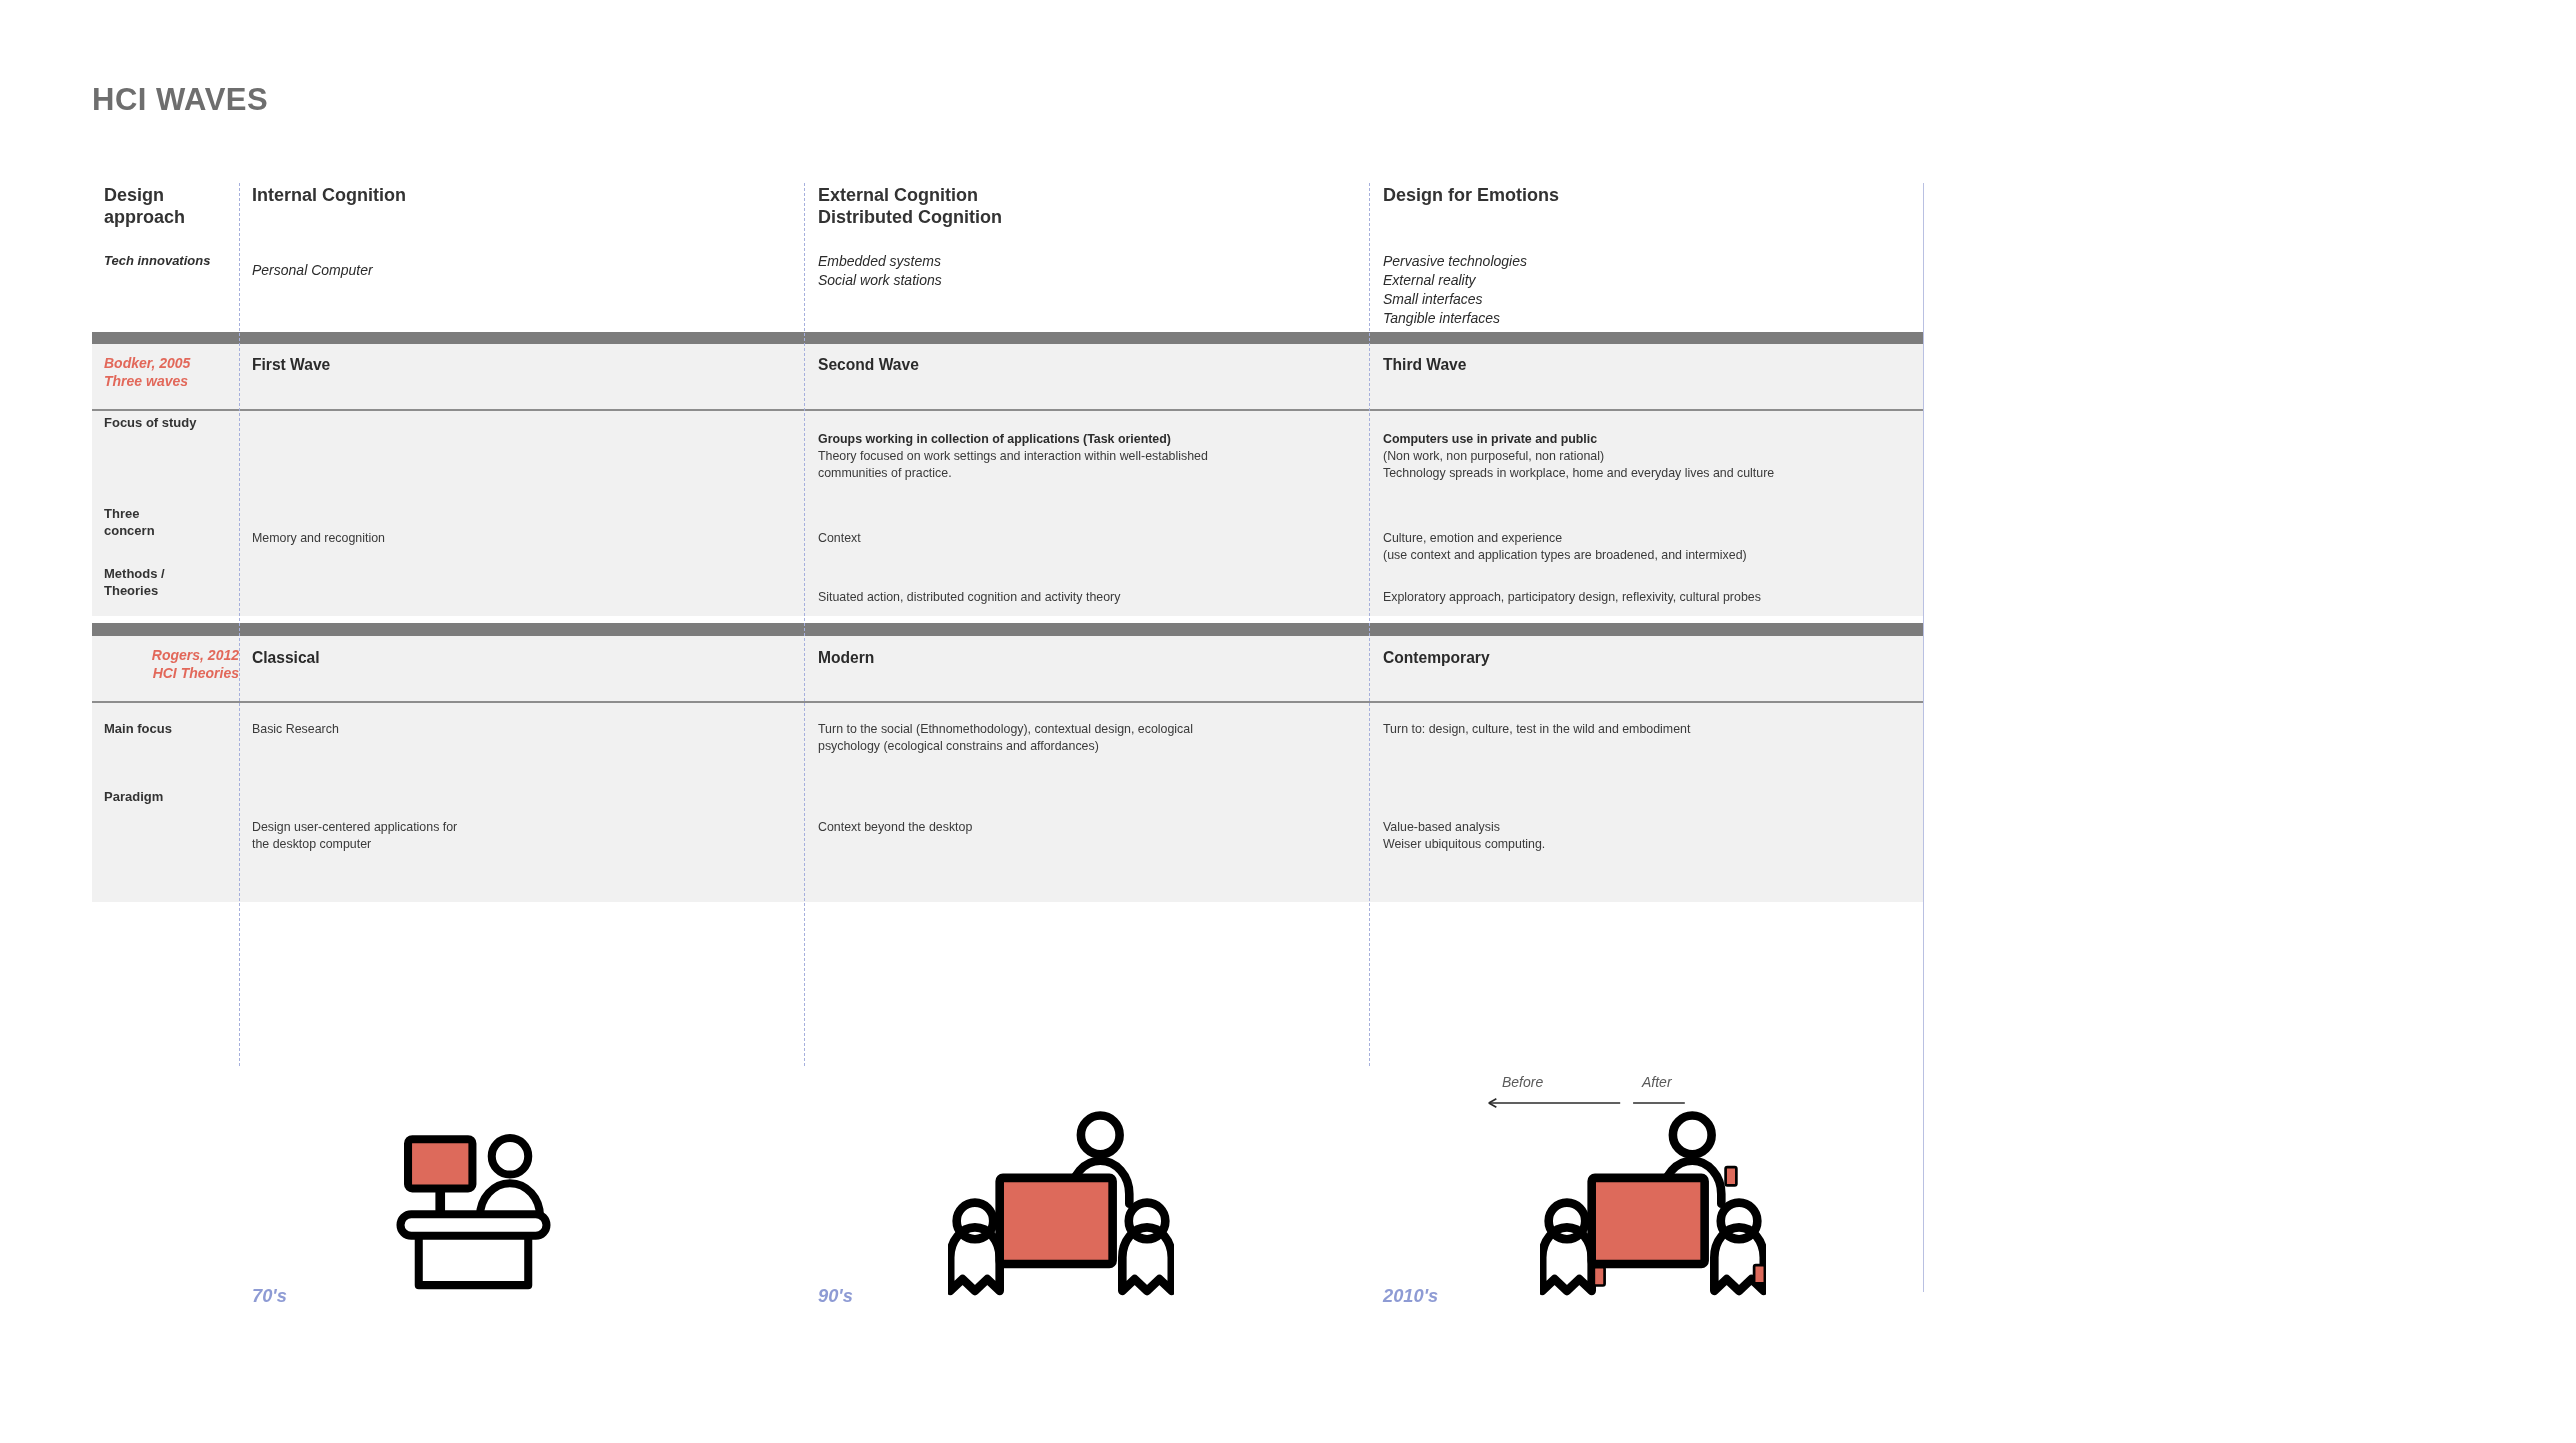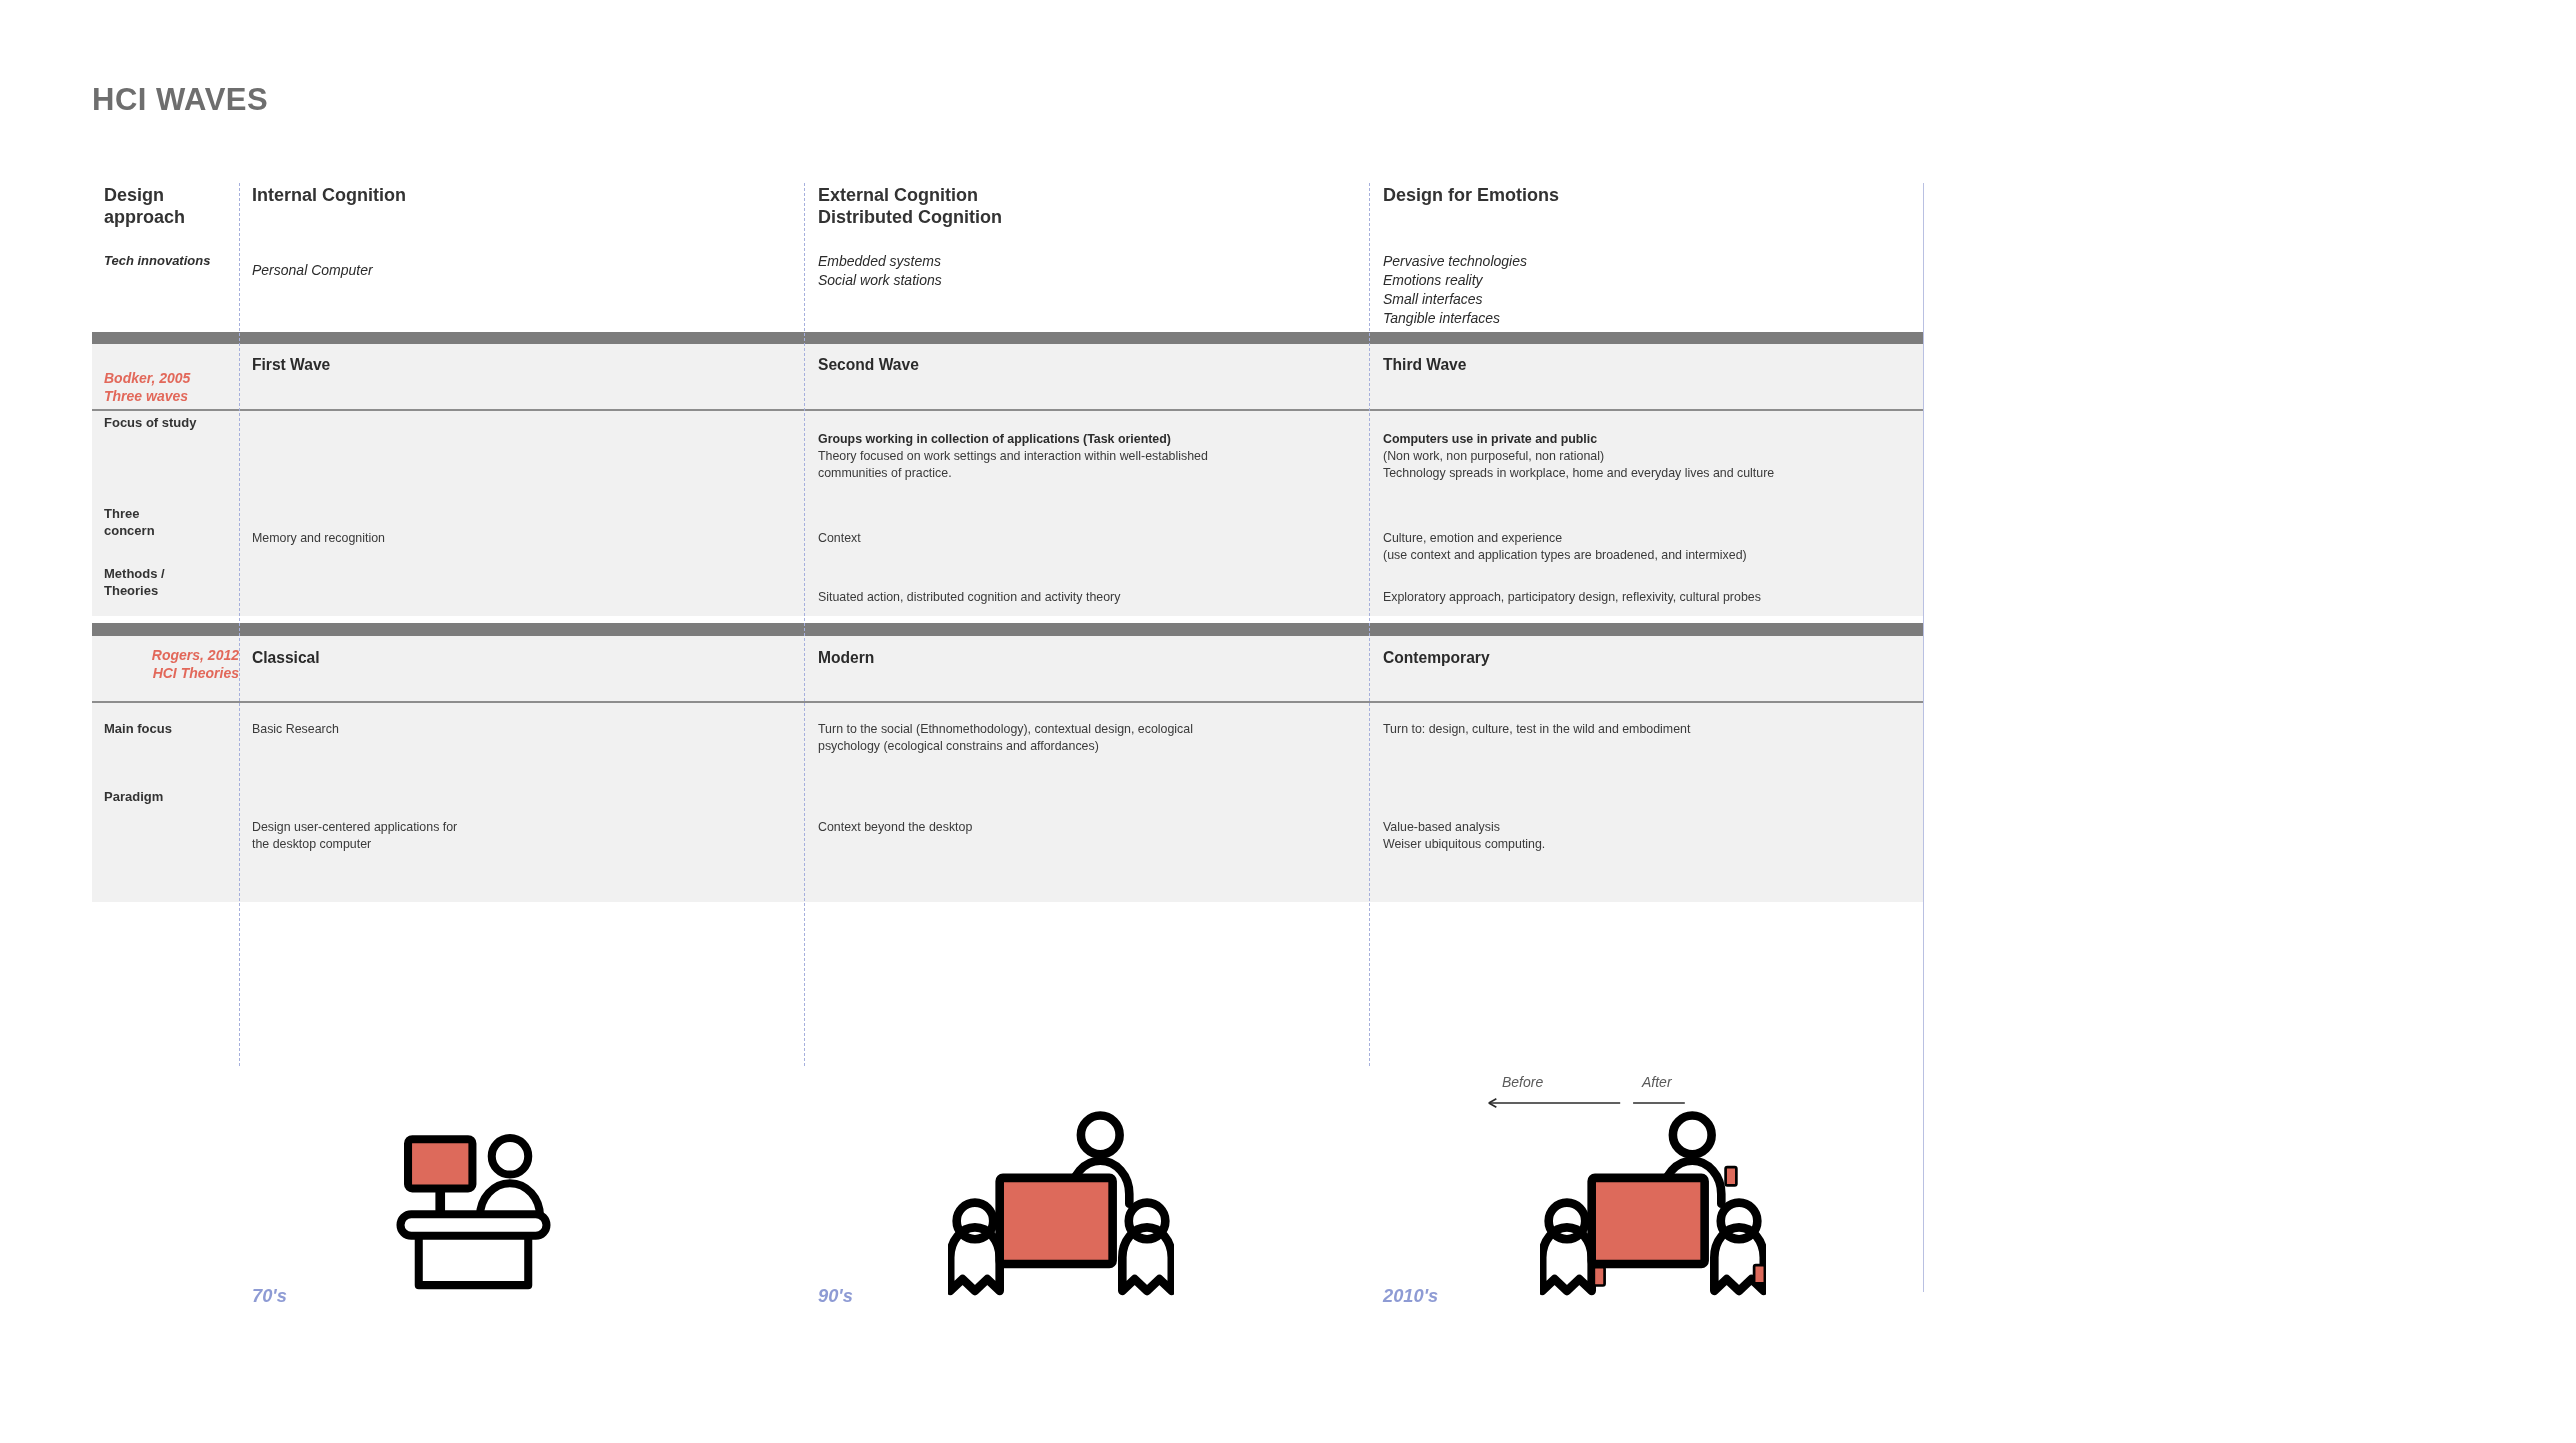--- a/index.html
+++ b/index.html
@@ -102,26 +102,26 @@
     <div>Distributed Cognition</div>
   </div>
   <div class="cell col2 tech" style="top:69px;">
     <div>Embedded systems</div>
     <div>Social work stations</div>
   </div>
 
   <div class="cell col3 h-big" style="top:2.2px;">Design for Emotions</div>
   <div class="cell col3 tech" style="top:69px;">
     <div>Pervasive technologies</div>
-    <div>Emotions reality</div>
+    <div>External reality</div>
     <div>Small interfaces</div>
     <div>Tangible interfaces</div>
   </div>
 
-  <div class="cell col-label src-title" style="top:171px;width:135px;margin-top:15px;">
+  <div class="cell col-label src-title" style="top:171px;width:135px;">
     <div>Bodker, 2005</div>
     <div>Three waves</div>
   </div>
   <div class="cell col1 wave-title" style="top:173px;">First Wave</div>
   <div class="cell col2 wave-title" style="top:173px;">Second Wave</div>
   <div class="cell col3 wave-title" style="top:173px;">Third Wave</div>
 
   <div class="cell col-label rowlabel" style="top:232px;">Focus of study</div>
   <div class="cell col-label rowlabel" style="top:323px;width:81px;">Three concern</div>
   <div class="cell col-label rowlabel" style="top:383px;width:86px;">Methods / Theories</div>

